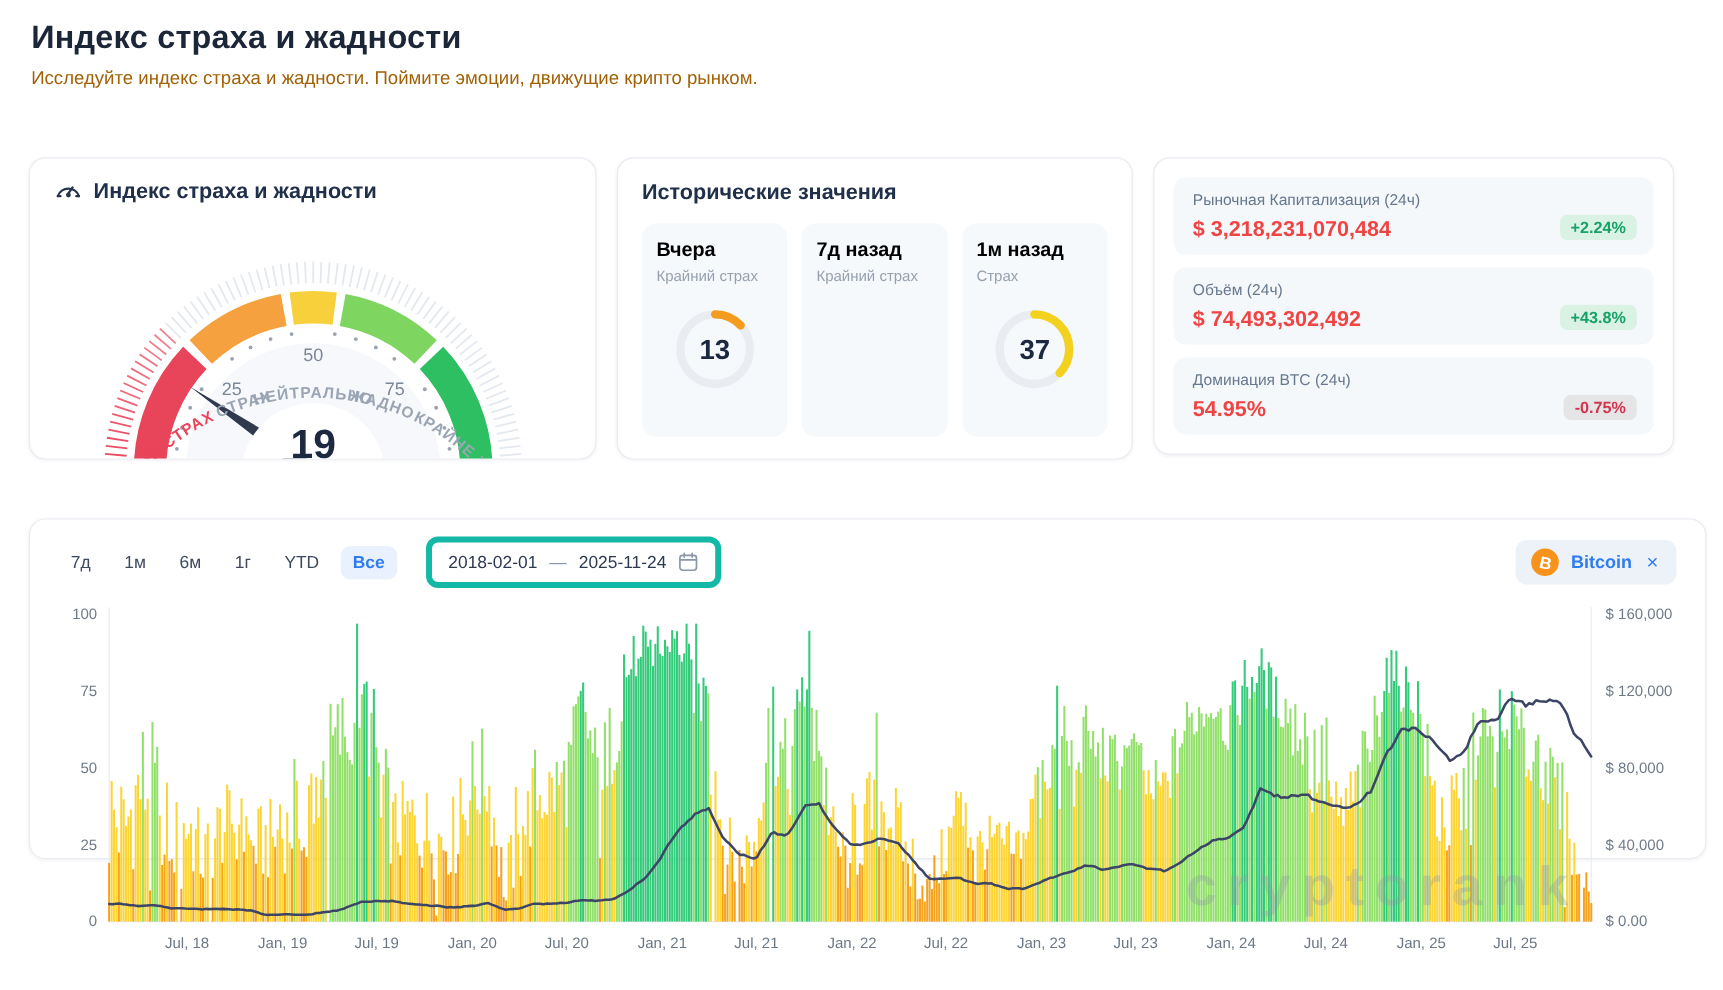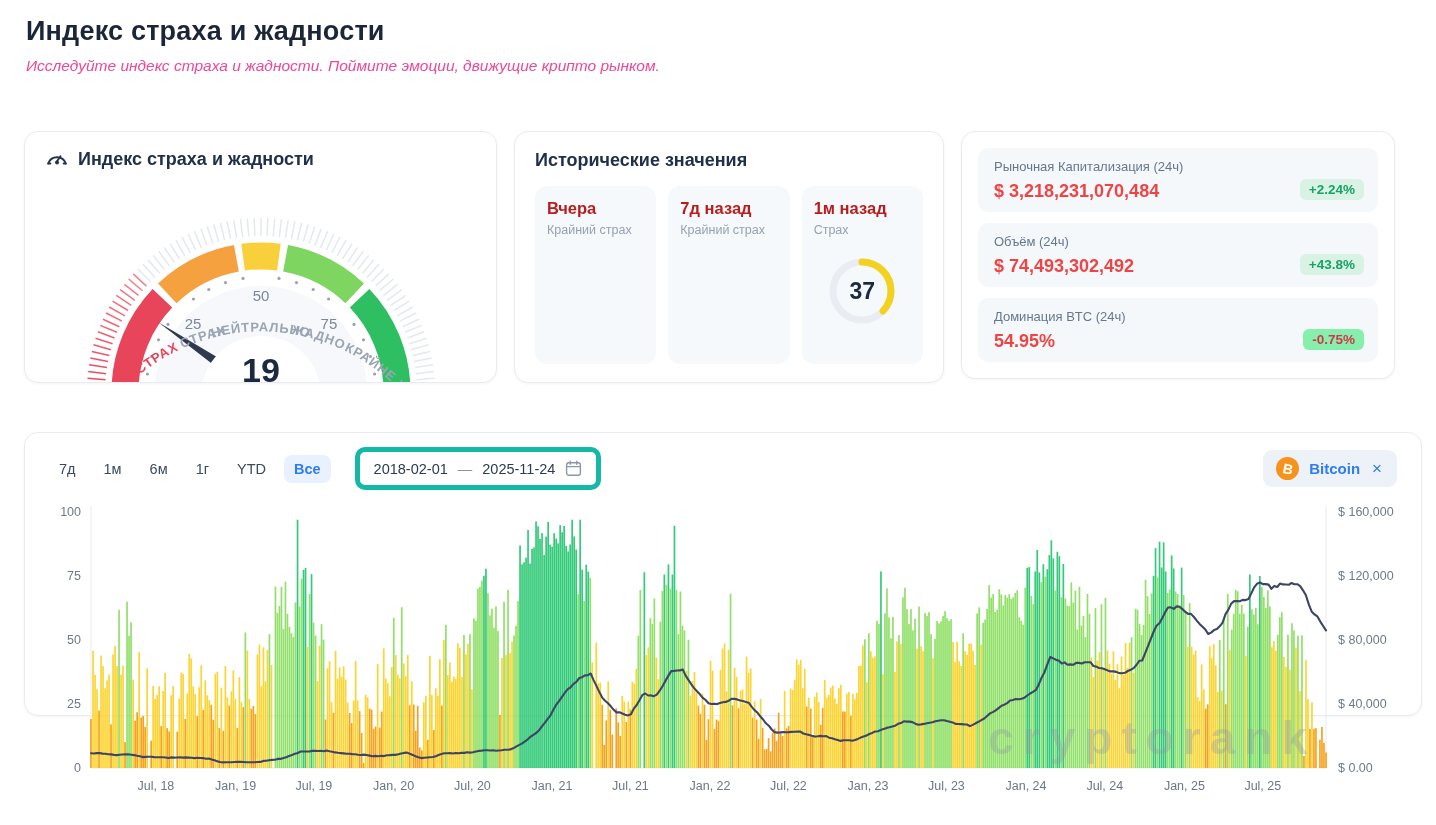--- a/index.html
+++ b/index.html
@@ -1,41 +1,41 @@
 <!DOCTYPE html>
 <html><head>
 <meta charset="utf-8">
 <style>
   * { margin:0; padding:0; box-sizing:border-box; }
   html,body { background:#ffffff; font-family:"Liberation Sans","DejaVu Sans",sans-serif; color:#1d2940; }
   .page { width:1436px; height:825px; position:relative; overflow:hidden; background:#fff; }
   .page-head { padding:16px 24px 0 26px; }
   .page-head h1 { font-size:27px; font-weight:700; color:#1b2638; letter-spacing:.2px; }
-  .page-head .subtitle { margin-top:10px; font-size:15.5px; color:#ec4899;font-style:italic; }
+  .page-head .subtitle { margin-top:10px; font-size:15.5px; color:#a16207; }
   .cards-row { position:absolute; left:24px; top:131px; display:flex; gap:17px; }
   .card { background:#fff; border:1px solid #e8ecf2; border-radius:14px; box-shadow:0 1px 3px rgba(30,42,66,.05); }
   .gauge-card { width:473px; height:252px; padding:16px 20px; overflow:hidden; position:relative; }
   .card-head { display:flex; align-items:center; gap:9px; }
   .card-head h2, .hist-card h2 { font-size:18px; font-weight:700; color:#20304a; }
   .gicon svg { display:block; }
   #gauge-mount { position:absolute; left:50%; transform:translateX(-50%); top:44px; width:440px; height:230px; }
   .hist-card { width:430px; height:252px; padding:18px 20px; }
   .hist-row { display:flex; gap:12px; margin-top:15px; }
   .hist-tile { width:122px; height:178px; background:#f6f9fc; border-radius:12px; padding:13px 12px; }
-  .hist-tile .t { font-size:16.5px; font-weight:700; color:#b91c1c; }
+  .hist-tile .t { font-size:16.5px; font-weight:700; color:#000000; }
   .hist-tile .s { font-size:12.5px; color:#95a1b1; margin-top:5px; white-space:nowrap; }
   .hist-tile .ring { margin:16px auto 0; width:76px; height:76px; position:relative; }
   .hist-tile .ring .num { position:absolute; inset:0; display:flex; align-items:center; justify-content:center; font-size:23px; font-weight:700; color:#1b2940; }
   .stats-card { width:434px; height:248px; padding:16px; display:flex; flex-direction:column; gap:11px; }
   .stat-row { background:#f4f8fb; border-radius:10px; padding:11px 16px 10px; position:relative; flex:1; }
   .stat-row .lab { font-size:13px; color:#66788e; }
   .stat-row .val { font-size:18px; font-weight:700; color:#ef4444; margin-top:7px; }
   .stat-row .badge { position:absolute; right:14px; bottom:12px; font-size:13.5px; font-weight:700; padding:3px 9px; border-radius:6px; }
   .badge.up { color:#17a266; background:#d9f2e4; }
-  .badge.down { color:#d5344e; background:#86efac; }
+  .badge.down { color:#d5344e; background:#e5e5e5; }
   .chart-card { position:absolute; left:24px; top:432px; width:1398px; height:284px; padding:14px 24px 16px; }
   .controls { display:flex; align-items:center; }
   .ranges { display:flex; align-items:center; gap:8px; }
   .range-btn { font-size:14.5px; color:#3c4a60; padding:6px 10px; border-radius:8px; cursor:pointer; background:transparent; border:none; font-family:inherit; }
   .range-btn.active { color:#2e7cf0; background:#e9f1fe; font-weight:700; }
   .datepick { margin-left:24px; display:flex; align-items:center; gap:10px; border:5px solid #14b8a6; border-radius:10px; padding:8px 14px; font-size:14.5px; color:#2c3a52; }
   .datepick .dash { color:#8a96a6; }
   .coin-chip { margin-left:auto; display:flex; align-items:center; gap:10px; background:#edf2f9; border-radius:9px; padding:7px 13px; }
   .coin-chip .cname { color:#2e7cf0; font-size:15px; font-weight:600; }
   .coin-chip .x { color:#2e7cf0; font-size:17px; line-height:1; padding:0 2px; cursor:pointer; }
@@ -192,20 +192,24 @@
             <text font-size="13" font-weight="600" fill="#9aa5b4" letter-spacing="0.8"><textPath href="#lblArc" startOffset="80.7%" text-anchor="middle">КРАЙНЕ ЖАДНО</textPath></text>
           </svg></div>
     </section>
 
     <section class="card hist-card">
       <h2>Исторические значения</h2>
       <div class="hist-row" id="hist-mount">
           <div class="hist-tile">
             <div class="t">Вчера</div>
             <div class="s">Крайний страх</div>
+            <div class="ring"><svg width="76" height="76" viewBox="0 0 76 76">
+                <circle cx="38" cy="38" r="29" fill="none" stroke="#e9edf2" stroke-width="7"></circle>
+                <circle cx="38" cy="38" r="29" fill="none" stroke="#f59b1e" stroke-width="7" stroke-linecap="round" stroke-dasharray="23.7 182.2" transform="rotate(-90 38 38)"></circle>
+              </svg><div class="num">13</div></div>
           </div>
           <div class="hist-tile">
             <div class="t">7д назад</div>
             <div class="s">Крайний страх</div>
           </div>
           <div class="hist-tile">
             <div class="t">1м назад</div>
             <div class="s">Страх</div>
             <div class="ring"><svg width="76" height="76" viewBox="0 0 76 76">
                 <circle cx="38" cy="38" r="29" fill="none" stroke="#e9edf2" stroke-width="7"></circle>

